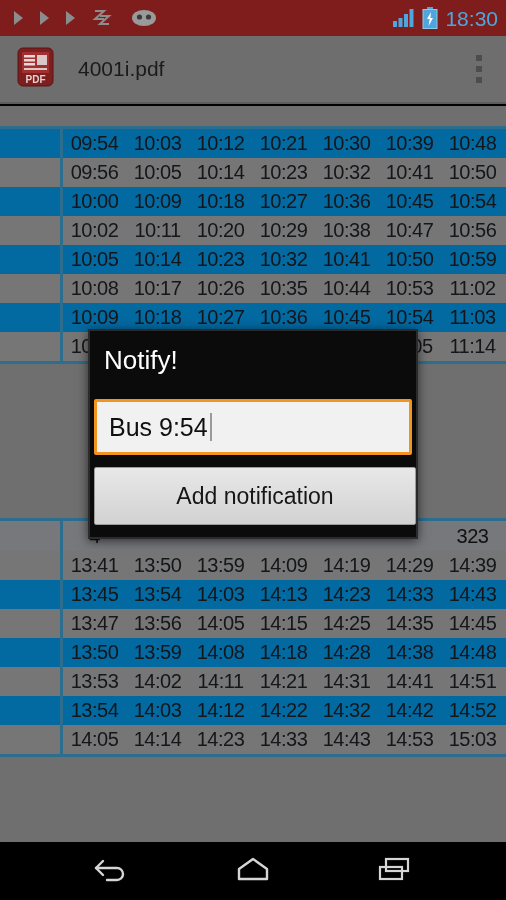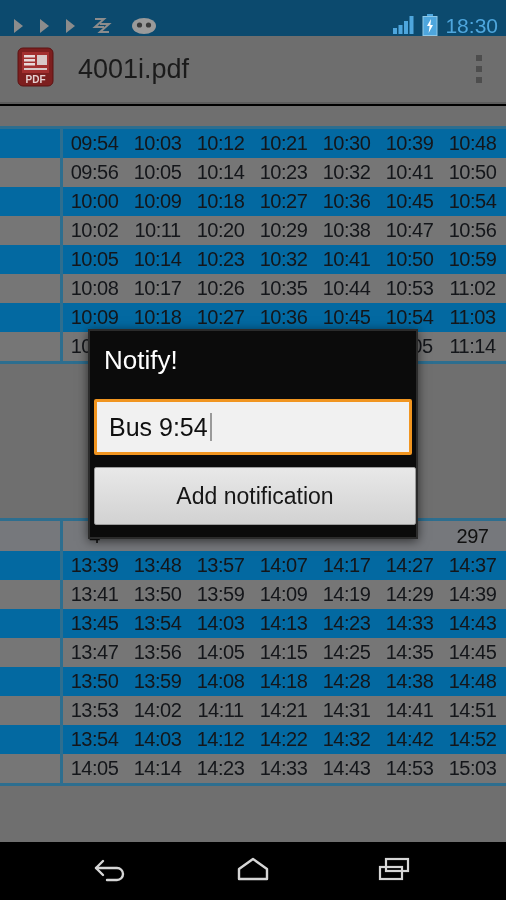--- a/index.html
+++ b/index.html
@@ -13,23 +13,23 @@
     font-family: "Liberation Sans", sans-serif;
     overflow: hidden;
     position: relative;
   }
 
   
   .status-bar {
     position: absolute;
     top: 0; left: 0;
     width: 506px; height: 36px;
-    background: #0c4a6e;
-    display: flex;
-    align-items: flex-end;
+    background: #7f1d1d;
+    display: flex;
+    align-items: center;
     box-sizing: border-box;
     padding: 0 8px 0 14px;
   }
   .status-left {
     display: flex;
     align-items: center;
     gap: 17px;
     flex: 1;
   }
   .status-right {
@@ -65,21 +65,21 @@
     align-items: center;
     box-sizing: border-box;
     padding: 0 14px 0 17px;
   }
   .pdf-icon {
     width: 37px; height: 44px;
     flex: none;
   }
   .app-title {
     color: #1b1b1b;
-    font-size: 27px;
+    font-size: 21px;
     margin-left: 24px;
     flex: 1;
     white-space: nowrap;
     overflow: hidden;
   }
   .overflow-menu {
     width: 26px; height: 40px;
     display: flex;
     flex-direction: column;
     align-items: center;
@@ -406,35 +406,22 @@
   <div class="table-block table-bottom" id="bottom-table">
       <div class="trow header-row">
         <div class="cell-blank"></div>
         <div class="cells">
           <div class="cell hdr">4</div>
           <div class="cell hdr"></div>
           <div class="cell hdr"></div>
           <div class="cell hdr"></div>
           <div class="cell hdr"></div>
           <div class="cell hdr"></div>
-          <div class="cell hdr">297</div>
+          <div class="cell hdr">323</div>
           <div class="cell hdr">475</div>
-        </div>
-      </div>
-      <div class="trow odd">
-        <div class="cell-blank"></div>
-        <div class="cells">
-          <div class="cell">13:39</div>
-          <div class="cell">13:48</div>
-          <div class="cell">13:57</div>
-          <div class="cell">14:07</div>
-          <div class="cell">14:17</div>
-          <div class="cell">14:27</div>
-          <div class="cell">14:37</div>
-          <div class="cell">14:47</div>
         </div>
       </div>
       <div class="trow even">
         <div class="cell-blank"></div>
         <div class="cells">
           <div class="cell">13:41</div>
           <div class="cell">13:50</div>
           <div class="cell">13:59</div>
           <div class="cell">14:09</div>
           <div class="cell">14:19</div>

